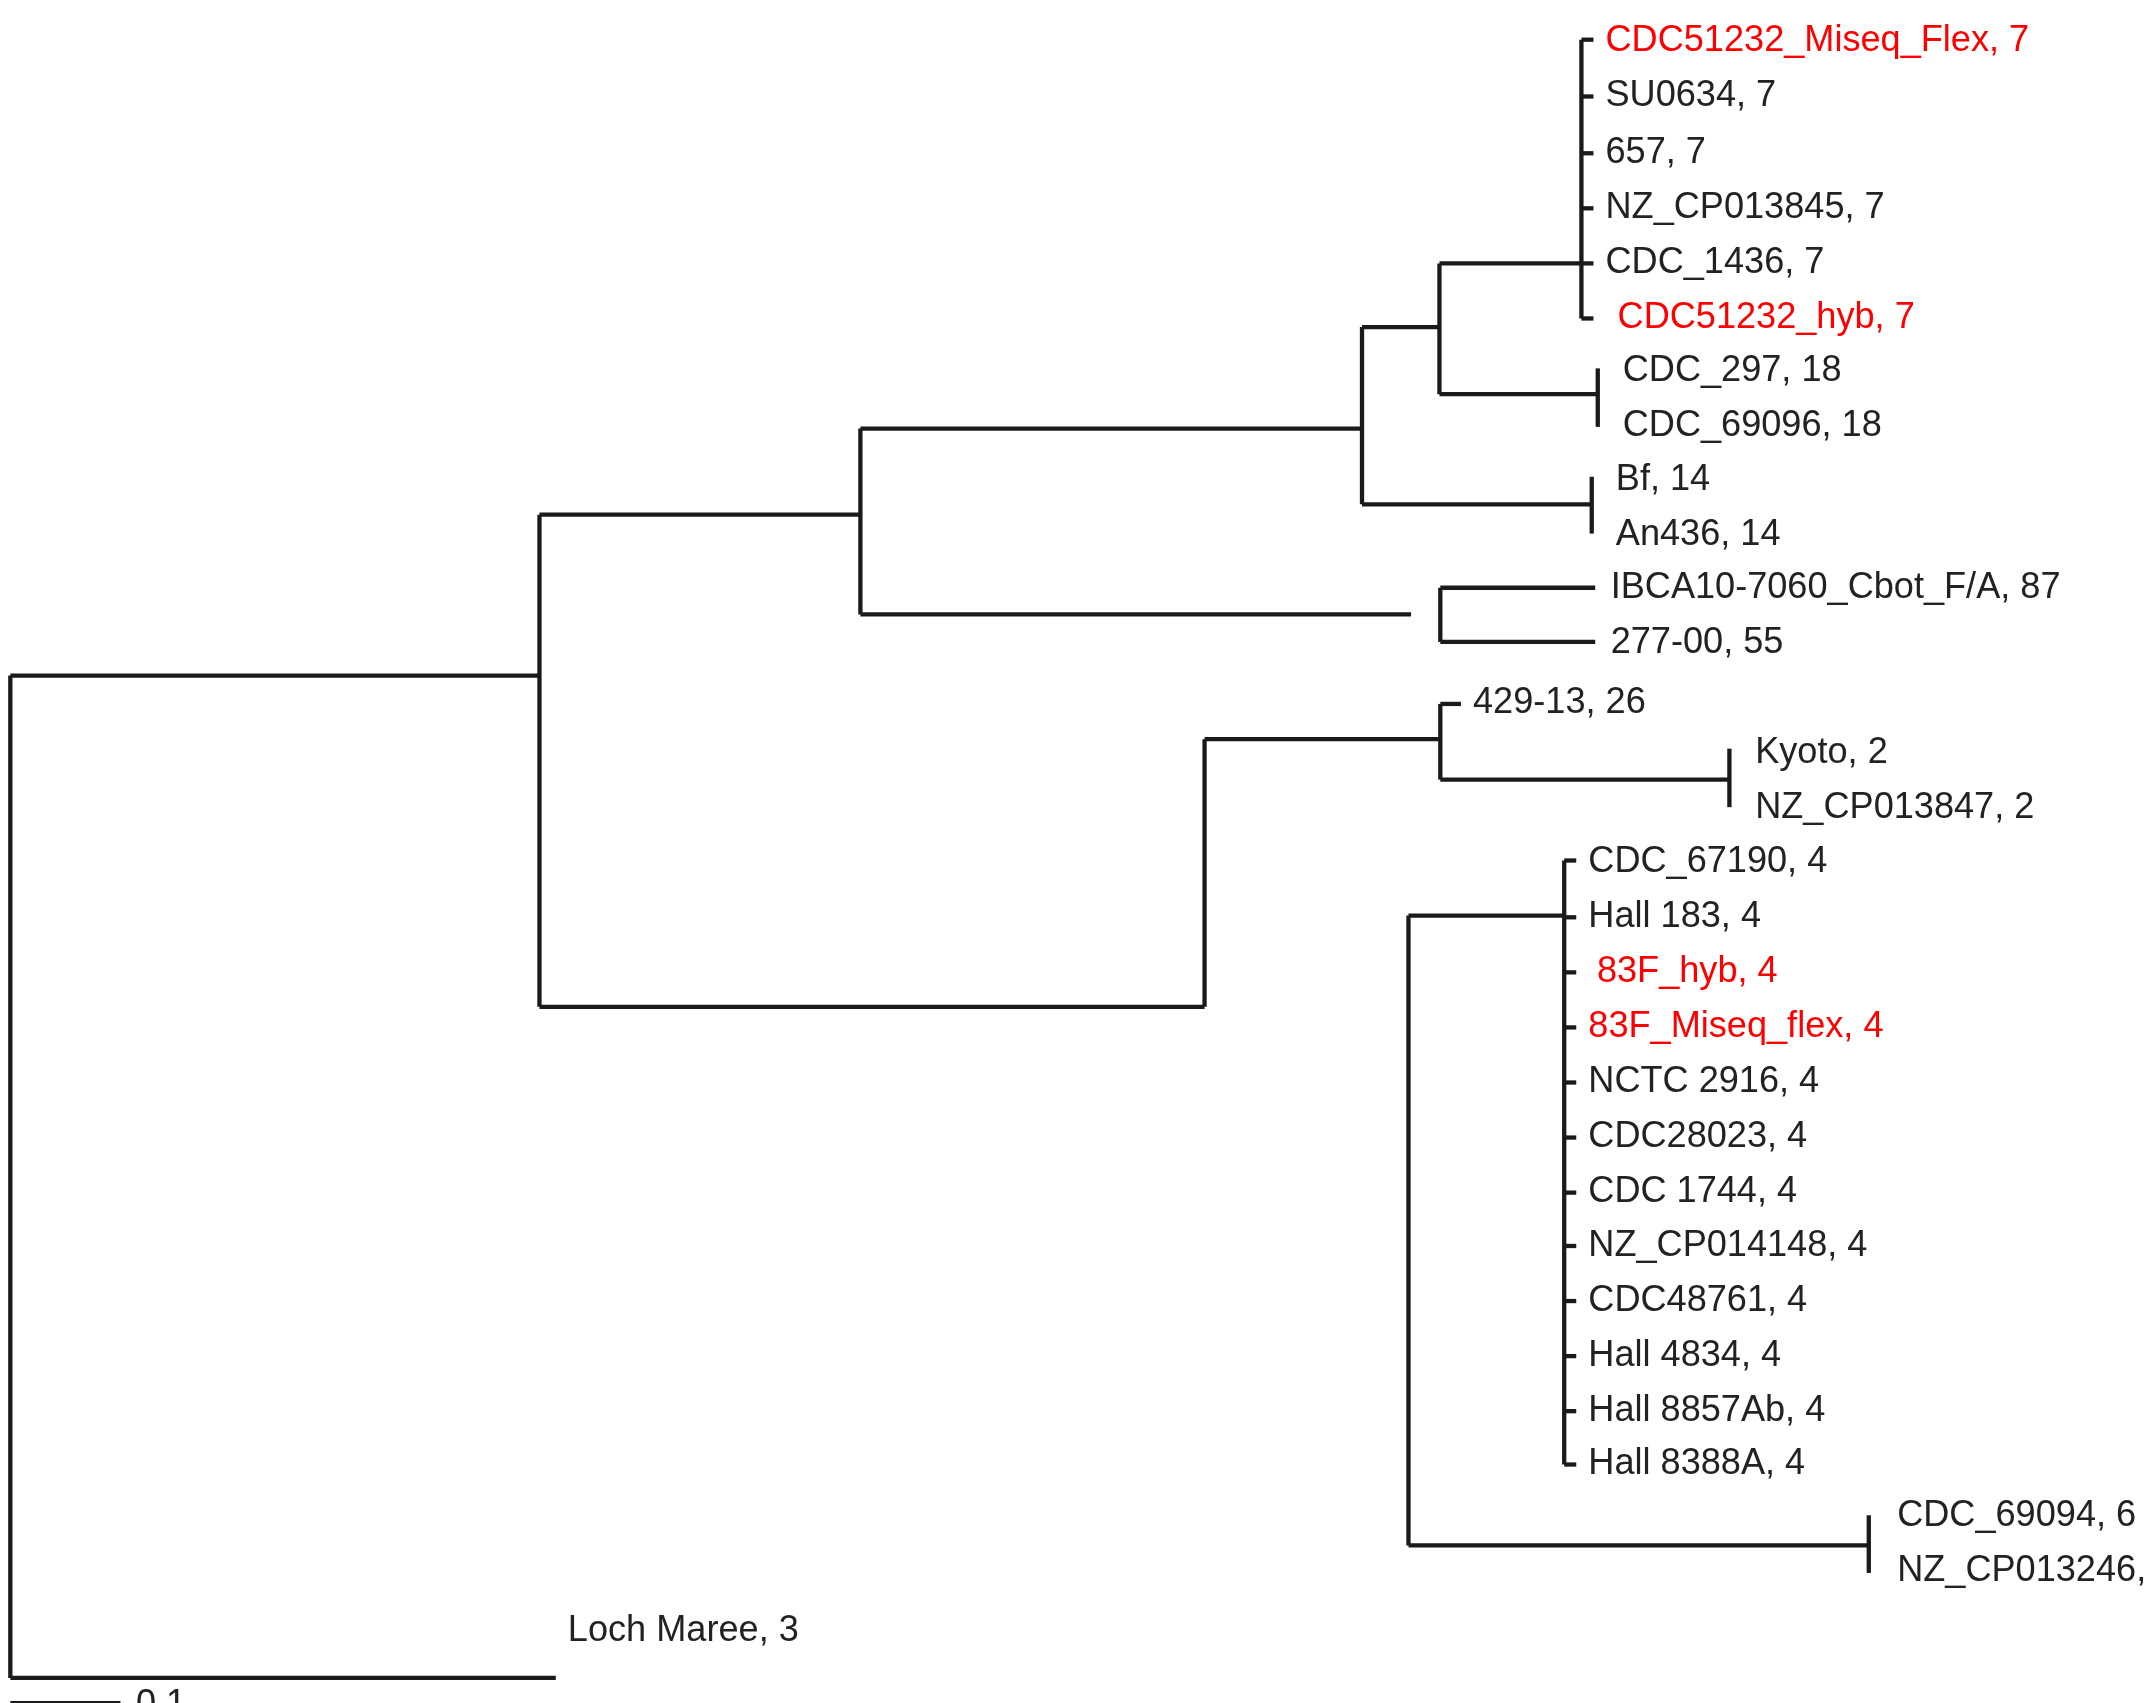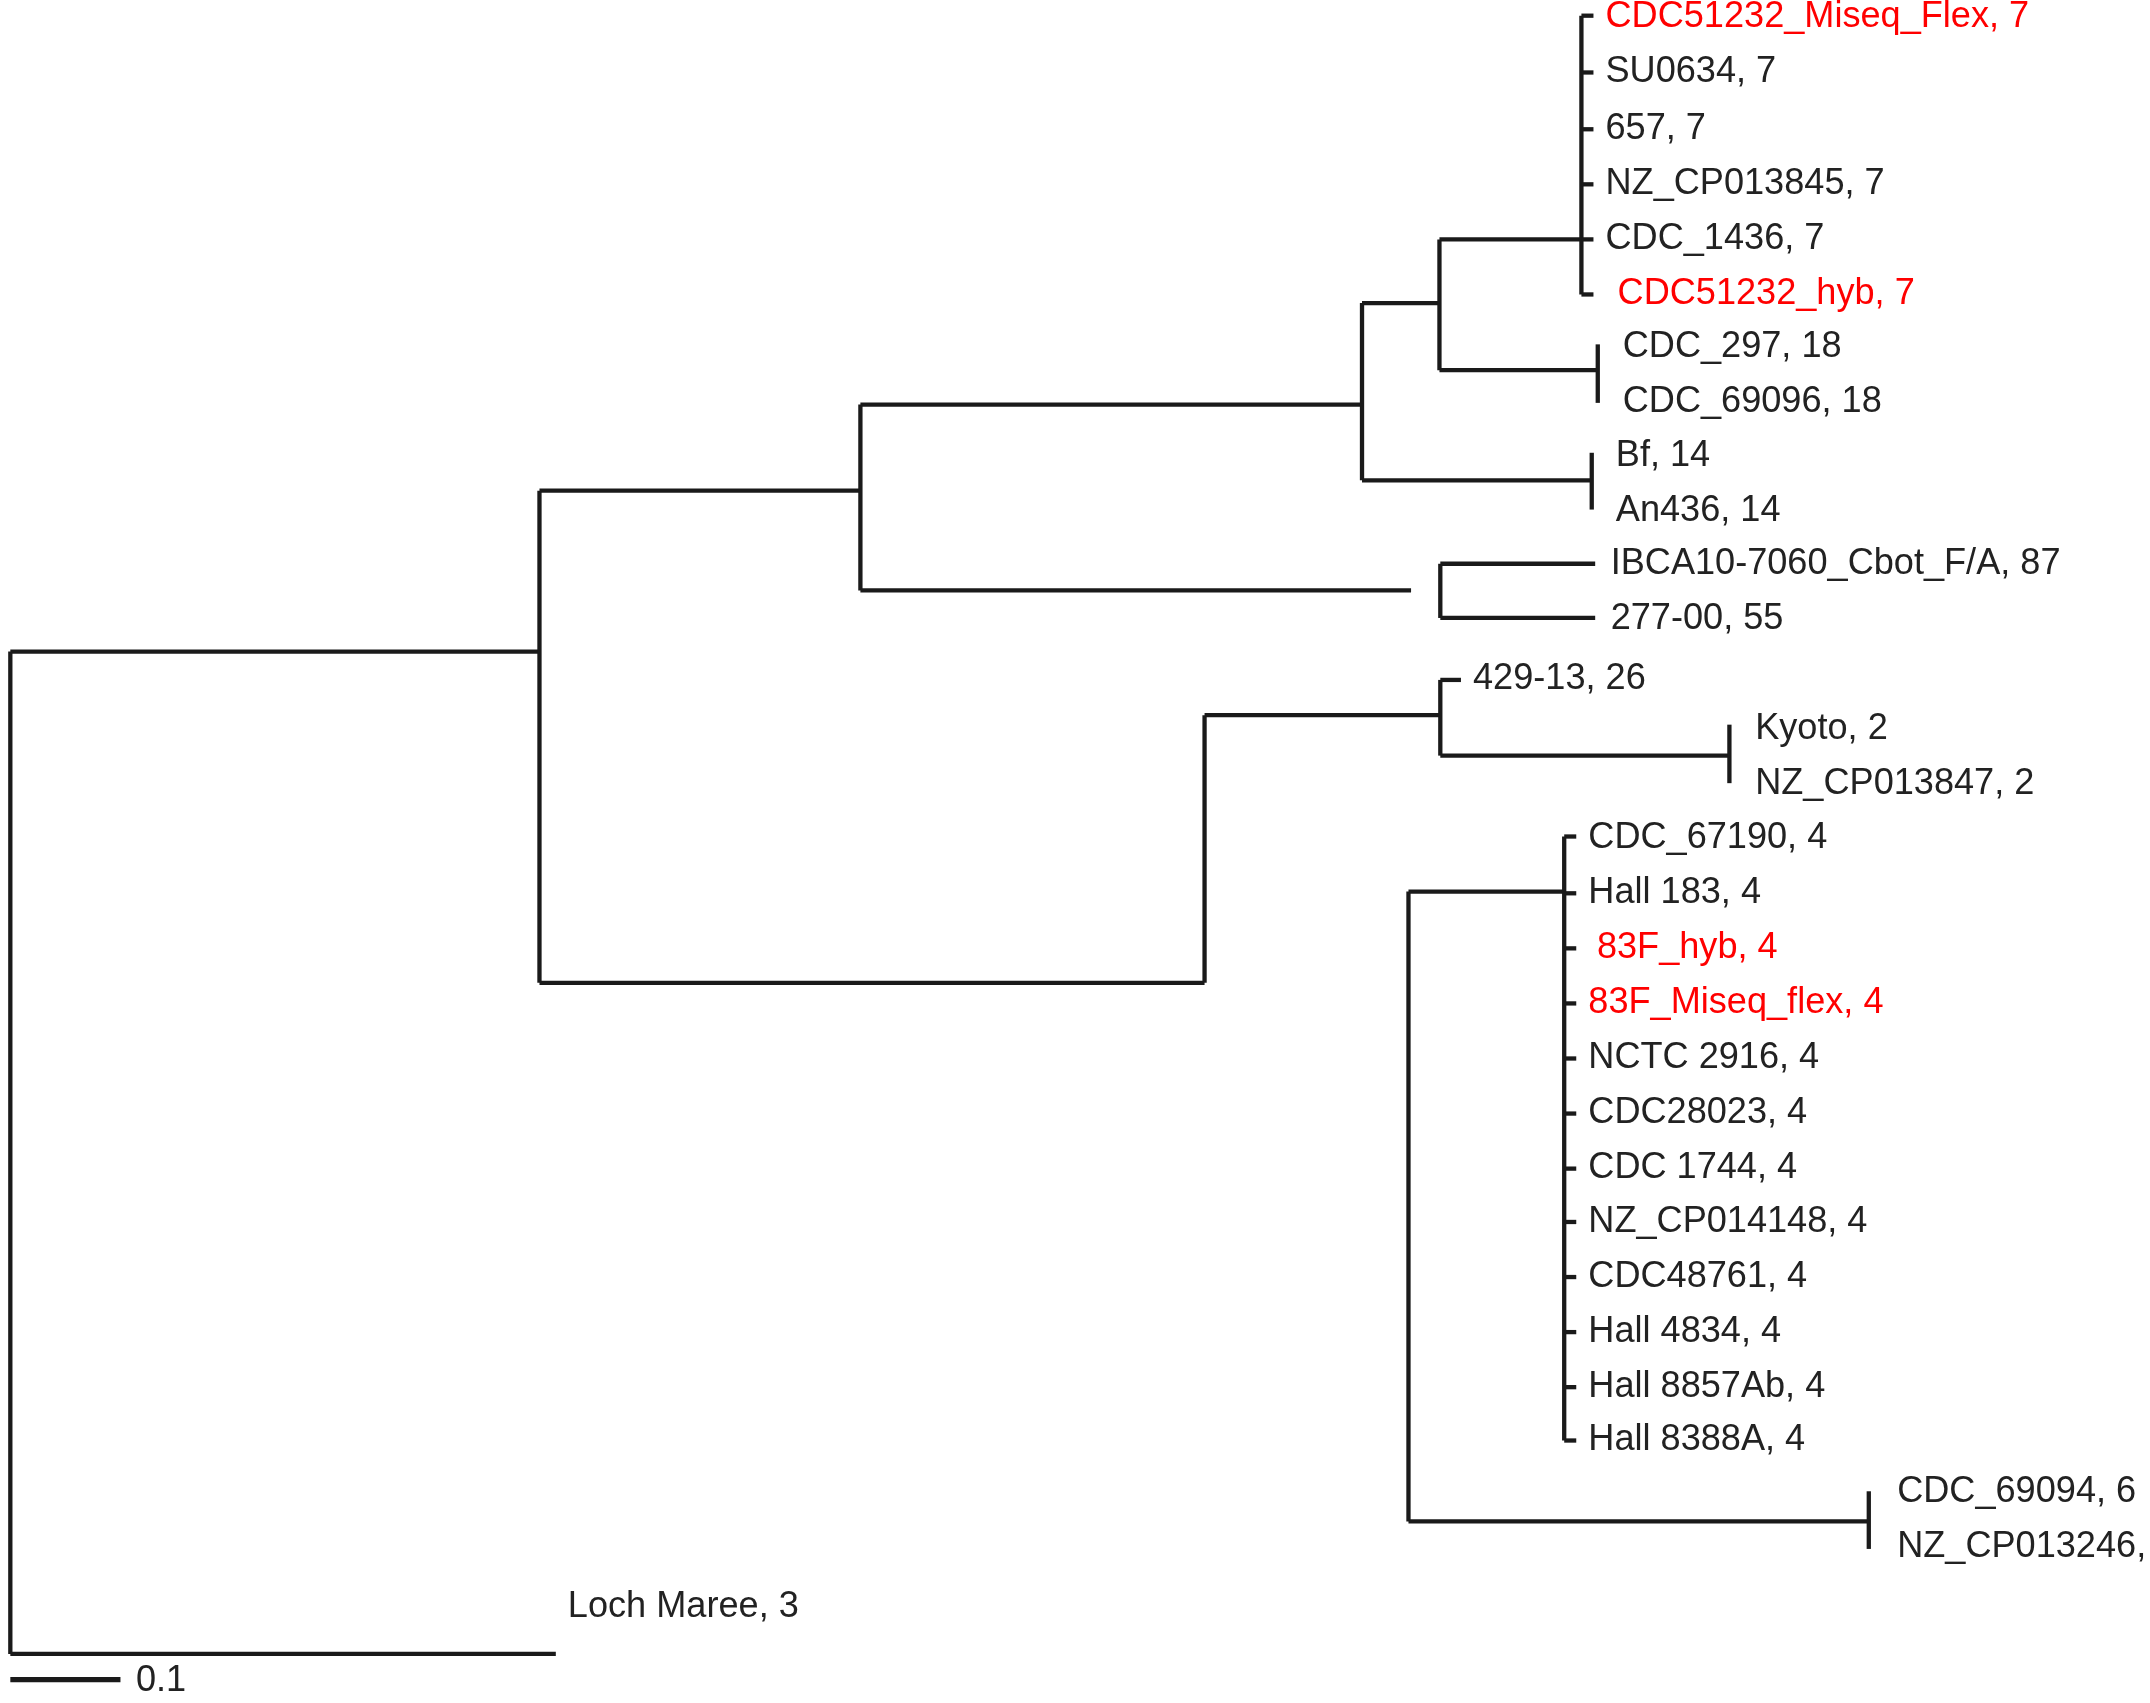--- a/index.html
+++ b/index.html
@@ -1,17 +1,17 @@
 <!DOCTYPE html>
 <html style="font-size:13.8px"><head>
 <meta charset="utf-8">
 <style>
   html,body{margin:0;padding:0;background:#ffffff;}
   body{width:2151px;height:1704px;overflow:hidden;font-family:"Liberation Sans",sans-serif;}
-  #tree-root{position:relative;width:2151px;height:1580px;background:#fff;}
+  #tree-root{position:relative;width:2151px;height:1580px;background:#fff;margin-top:24px;}
   svg#phylo{position:absolute;left:0;top:0;width:2151px;height:1704px;display:block;}
   .branch{stroke:#1a1a1a;stroke-width:5;fill:none;stroke-linecap:butt;}
   .scalebar{stroke:#1a1a1a;stroke-width:6;fill:none;}
   .tiplabel{font-family:"Liberation Sans",sans-serif;font-size:42px;fill:#222222;dominant-baseline:middle;}
   .tiplabel.hl{fill:#ff0000;}
   .scalelabel{font-family:"Liberation Sans",sans-serif;font-size:42px;fill:#222222;dominant-baseline:middle;}
 </style>
 </head>
 <body>
 

